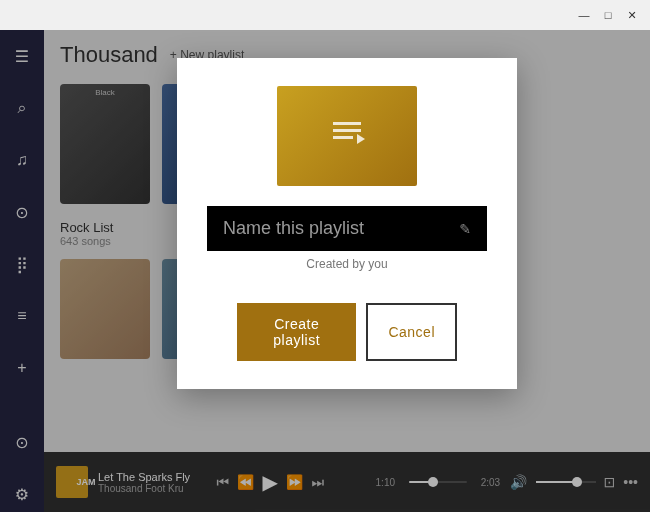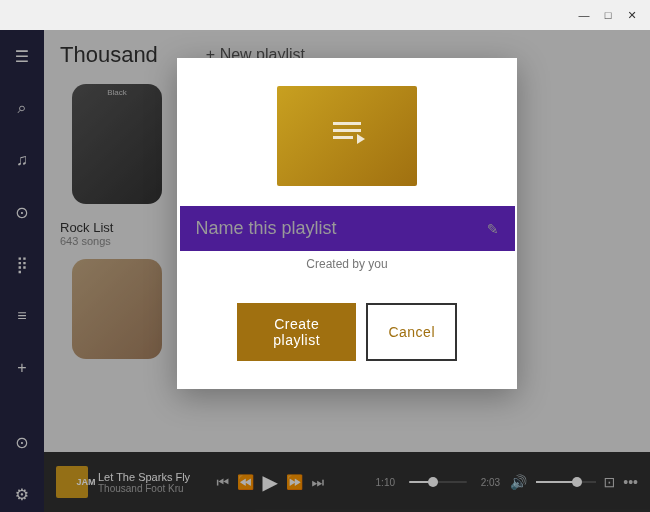--- a/index.html
+++ b/index.html
@@ -101,41 +101,39 @@
     }
     .bg-title {
       font-size: 22px;
       font-weight: 300;
       color: #333;
     }
     .bg-new-playlist {
       display: flex;
       align-items: center;
       gap: 4px;
-      font-size: 16px;
+      font-size: 12px;
       color: #555;
       cursor: pointer;
-      margin-left: 36px;
     }
 
     
     .bg-grid {
       display: flex;
       gap: 12px;
       padding: 8px 16px;
       flex-wrap: nowrap;
       overflow: hidden;
     }
 
     .album-card {
       background: #888;
-      border-radius: 14px;
-      overflow: hidden;
-      flex-shrink: 0;
-      margin-left: 12px;
+      border-radius: 4px;
+      overflow: hidden;
+      flex-shrink: 0;
     }
 
     .album-card-1 {
       width: 90px;
       height: 120px;
       background: linear-gradient(135deg, #555 0%, #333 100%);
     }
     .album-card-2 {
       width: 90px;
       height: 120px;
@@ -230,25 +228,25 @@
     }
 
     .playlist-icon-box .list-icon {
       color: white;
       font-size: 28px;
       opacity: 0.9;
     }
 
     
     .name-area {
-      width: 335px;
+      width: 280px;
       display: flex;
       align-items: center;
       justify-content: space-between;
-      background: #4c1d95;
+      background: #000000;
       padding: 12px 16px;
       margin-bottom: 6px;
     }
 
     .name-text {
       font-size: 18px;
       font-weight: 300;
       color: #999;
       flex: 1;
     }

